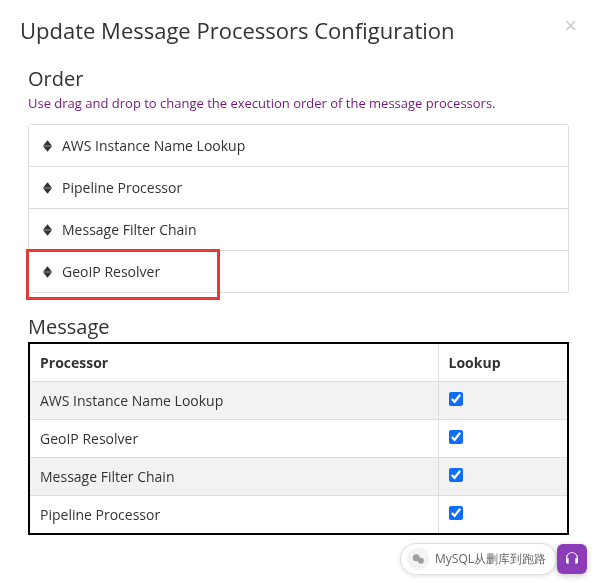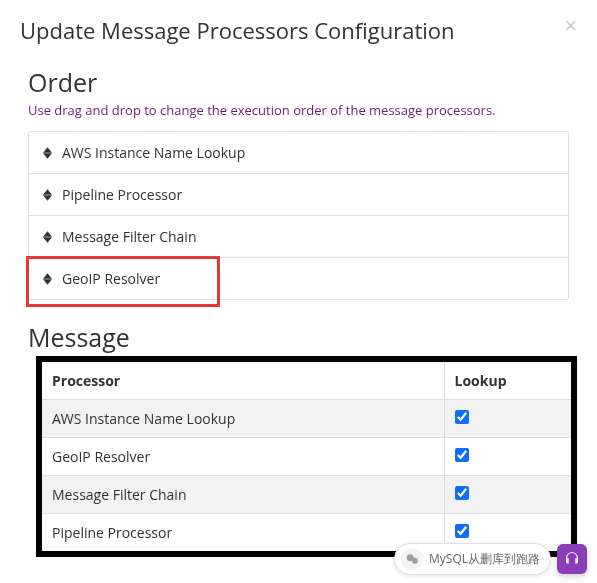--- a/index.html
+++ b/index.html
@@ -37,21 +37,21 @@
       font-size: 22px;
       color: #ccc;
       cursor: pointer;
       line-height: 1;
     }
     .section {
       margin-bottom: 20px;
       padding: 0 8px;
     }
     .section-title {
-      font-size: 25px;
+      font-size: 20px;
       font-weight: 400;
       color: #333;
       margin-bottom: 2px;
     }
     .section-desc {
       font-size: 13px;
       color: #701a75;
       margin-bottom: 12px;
     }
     .order-list {
@@ -91,23 +91,22 @@
       gap: 0px;
       line-height: 0;
     }
     .sort-icon svg {
       width: 9px;
       height: 6px;
     }
     .status-table {
       width: 100%;
       border-collapse: collapse;
-      border: 6px solid #000000;
+      border: 2px solid #000000;
       font-size: 14px;
-      margin-left: 8px;
     }
     .status-table th {
       text-align: left;
       padding: 9px 10px;
       border: 1px solid #ddd;
       font-weight: 700;
       background: #fff;
     }
     .status-table td {
       padding: 9px 10px;
@@ -127,21 +126,20 @@
       height: 14px;
       accent-color: #0d6efd;
       cursor: pointer;
     }
     .footer-widget {
       position: absolute;
       bottom: 8px;
       right: 10px;
       display: flex;
       align-items: center;
-      gap: 6px;
       z-index: 5;
     }
     .wechat-bubble {
       display: flex;
       align-items: center;
       background: #fff;
       border: 1px solid #e0e0e0;
       border-radius: 18px;
       padding: 4px 10px 4px 6px;
       font-size: 12px;

